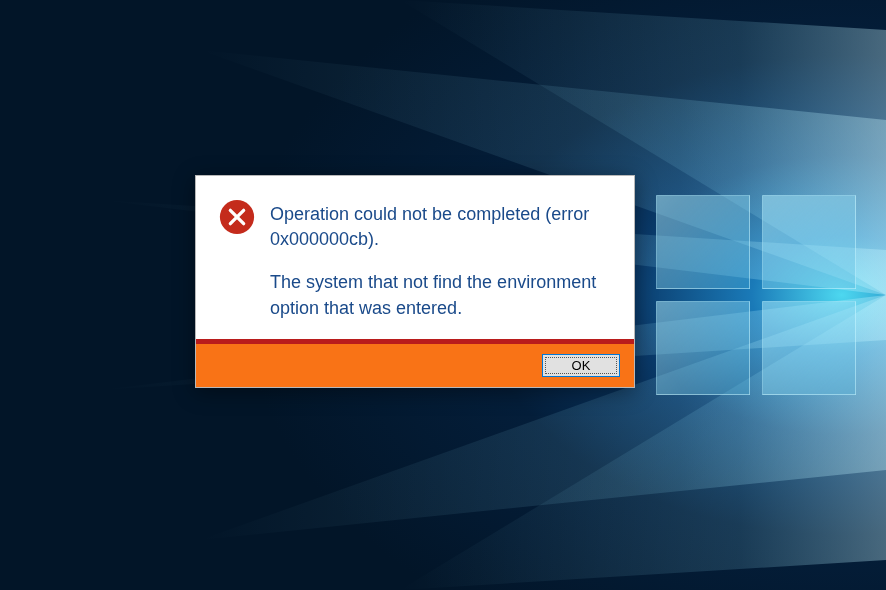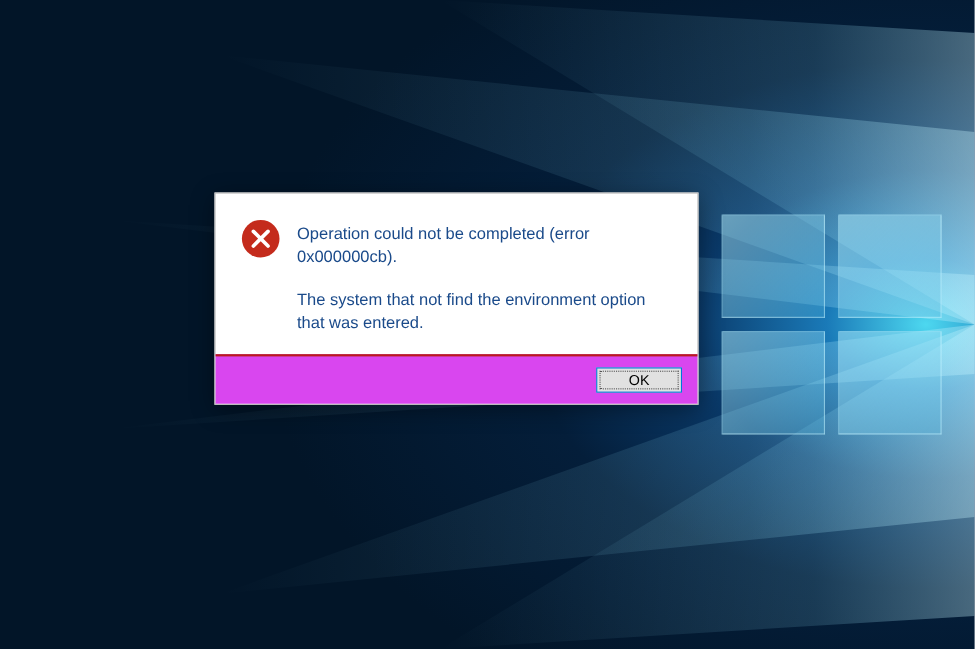--- a/index.html
+++ b/index.html
@@ -68,31 +68,31 @@
     }
     
     .error-icon {
       width: 38px;
       height: 38px;
     }
     
     .message-container {
       flex: 1;
       color: #1a4a8a;
-      font-size: 15px;
+      font-size: 18px;
       line-height: 1.4;
     }
     
     .message-line1 {
       margin-bottom: 18px;
     }
     
     .dialog-footer {
-      background: #d946ef;
-      border-top: 2px solid #b91c1c;
+      background: #f97316;
+      border-top: 5px solid #b91c1c;
       padding: 10px 14px;
       display: flex;
       justify-content: flex-end;
       align-items: flex-end;
     }
     
     .ok-button {
       min-width: 78px;
       padding: 3px 18px;
       background: #e1e1e1;

